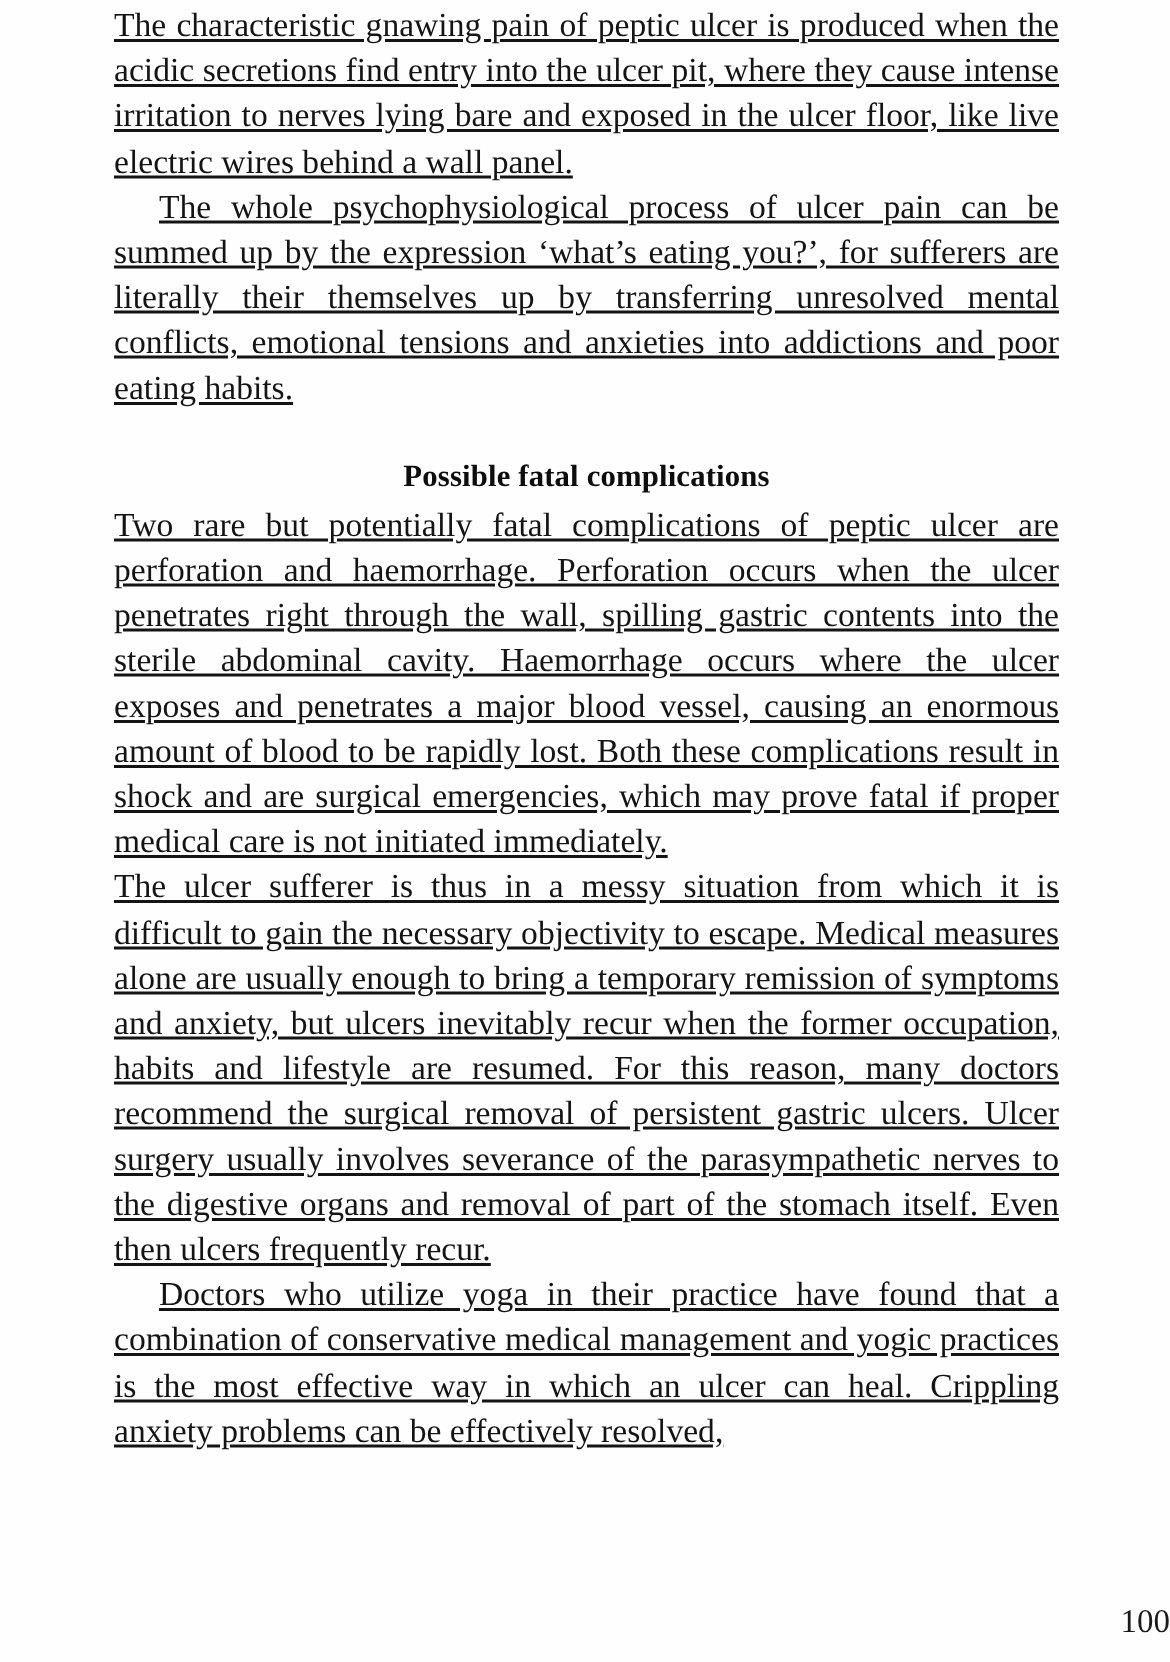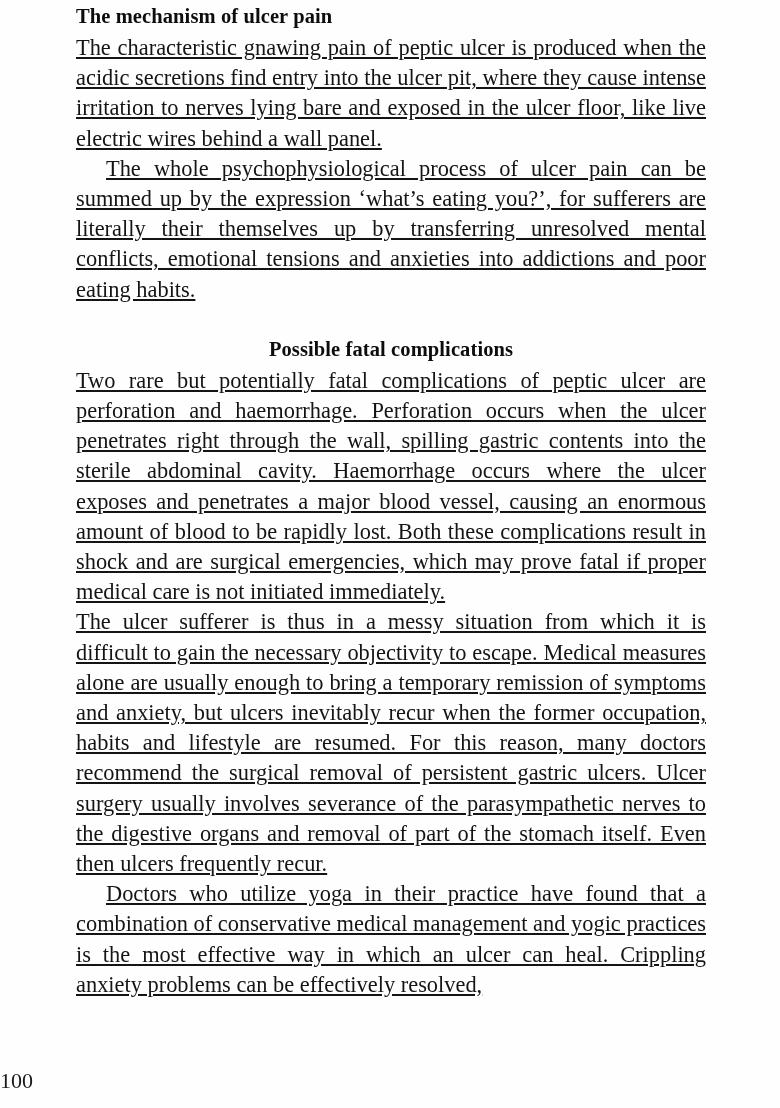--- a/index.html
+++ b/index.html
@@ -54,36 +54,35 @@
   }
   p.body-par.indented {
     text-indent: 30px;
   }
   
   .footer {
     position: absolute;
     left: 0;
     right: 0;
     bottom: 14px;
-    text-align: left;
+    text-align: right;
   }
   .page-number {
     font-size: 22px;
     line-height: 26px;
     color: #1a1a1a;
     font-family: "Liberation Serif", "DejaVu Serif", serif;
   }
 </style>
 </head>
 <body>
 
 <div class="page">
   <div class="content">
 
-    <h2 class="section-heading">The mechanism of ulcer pain</h2>
     <p class="body-par">The characteristic gnawing pain of peptic ulcer is produced when the acidic secretions find entry into the ulcer pit, where they cause intense irritation to nerves lying bare and exposed in the ulcer floor, like live electric wires behind a wall panel.</p>
     <p class="body-par indented">The whole psychophysiological process of ulcer pain can be summed up by the expression ‘what’s eating you?’, for sufferers are literally their themselves up by transferring unresolved mental conflicts, emotional tensions and anxieties into addictions and poor eating habits.</p>
 
     <h2 class="section-heading spaced">Possible fatal complications</h2>
     <p class="body-par">Two rare but potentially fatal complications of peptic ulcer are perforation and haemorrhage. Perforation occurs when the ulcer penetrates right through the wall, spilling gastric contents into the sterile abdominal cavity. Haemorrhage occurs where the ulcer exposes and penetrates a major blood vessel, causing an enormous amount of blood to be rapidly lost. Both these complications result in shock and are surgical emergencies, which may prove fatal if proper medical care is not initiated immediately.</p>
 
     <p class="body-par">The ulcer sufferer is thus in a messy situation from which it is difficult to gain the necessary objectivity to escape. Medical measures alone are usually enough to bring a temporary remission of symptoms and anxiety, but ulcers inevitably recur when the former occupation, habits and lifestyle are resumed. For this reason, many doctors recommend the surgical removal of persistent gastric ulcers. Ulcer surgery usually involves severance of the parasympathetic nerves to the digestive organs and removal of part of the stomach itself. Even then ulcers frequently recur.</p>
     <p class="body-par indented">Doctors who utilize yoga in their practice have found that a combination of conservative medical management and yogic practices is the most effective way in which an ulcer can heal. Crippling anxiety problems can be effectively resolved,</p>
 
   </div>

